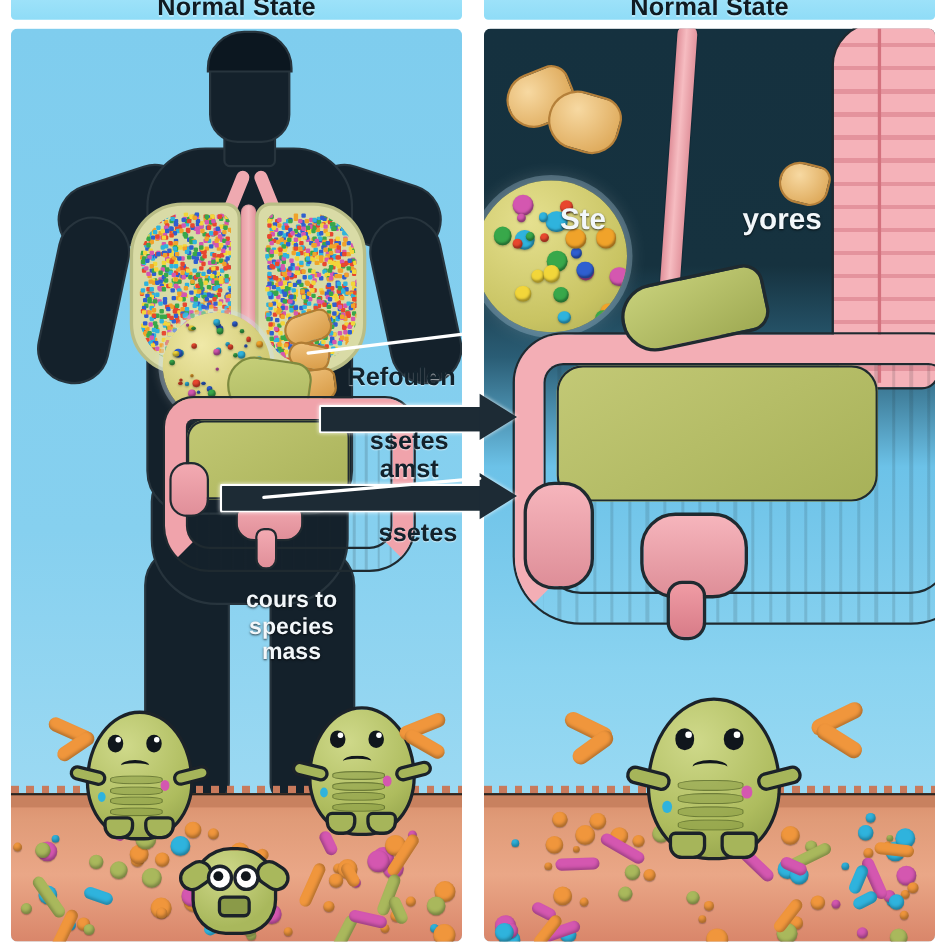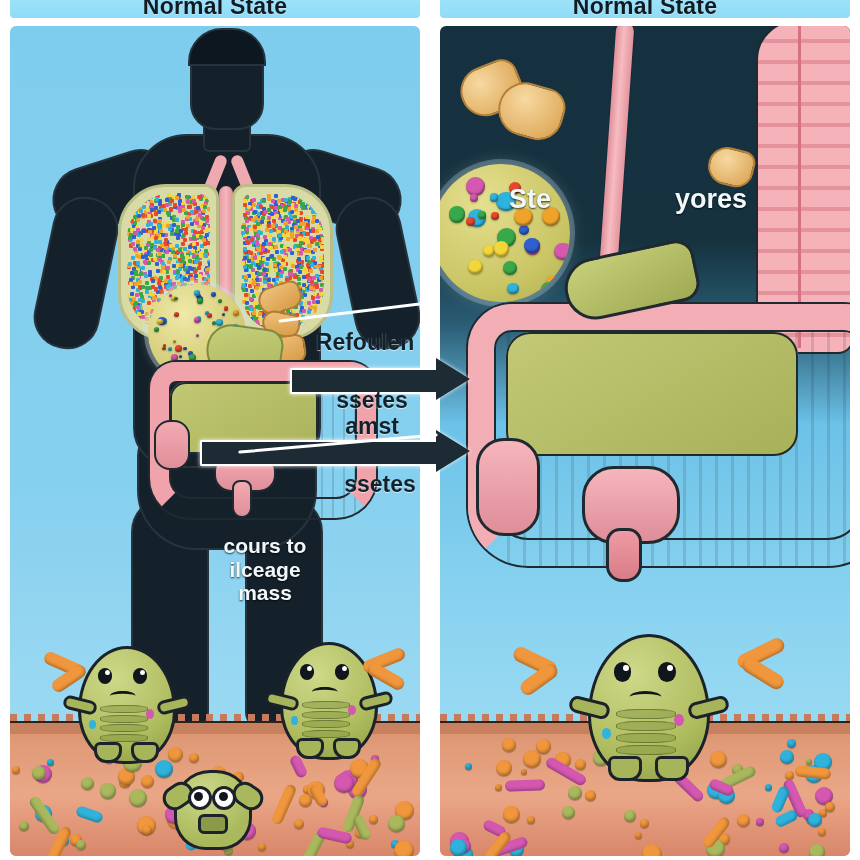--- a/index.html
+++ b/index.html
@@ -2008,21 +2008,21 @@
         <div style="position:absolute;left:20px;top:20px;width:148px;height:72px;border-radius:16px;
              background:linear-gradient(150deg,#c2c874,#a9b259);box-shadow:inset 0 0 0 2px #1f2a30;"></div>
         <div style="position:absolute;left:4px;top:58px;width:32px;height:46px;border-radius:16px;
              background:linear-gradient(180deg,#f3aab2,#e08f99);border:2px solid #1f2a30;"></div>
         <div style="position:absolute;left:64px;top:92px;width:58px;height:34px;border-radius:17px;
              background:linear-gradient(180deg,#f3aab2,#e08f99);border:2px solid #1f2a30;"></div>
         <div class="appendix" style="left:82px;top:118px;width:16px;height:34px;border-radius:8px 8px 10px 10px;"></div>
       </div>
 
       <div class="lbl white" style="left:180px;width:150px;top:508px;font-size:21px;">cours to
-ilceage
+species
 mass</div>
 
       <div class="soil">
         <div class="crust"></div>
         <div id="soilL" style="position:absolute;inset:0;">
             <span class="germ" style="left:293px;top:64px;width:9px;height:9px;background:#f0963c;"></span>
             <span class="germ" style="left:25px;top:84px;width:17px;height:17px;background:#2fb3dd;"></span>
             <span class="germ" style="left:24px;top:44px;width:18px;height:18px;background:#d457b0;"></span>
             <span class="germ" style="left:359px;top:94px;width:9px;height:9px;background:#f0963c;"></span>
             <span class="germ" style="left:119px;top:68px;width:18px;height:18px;background:#a9b85c;"></span>

